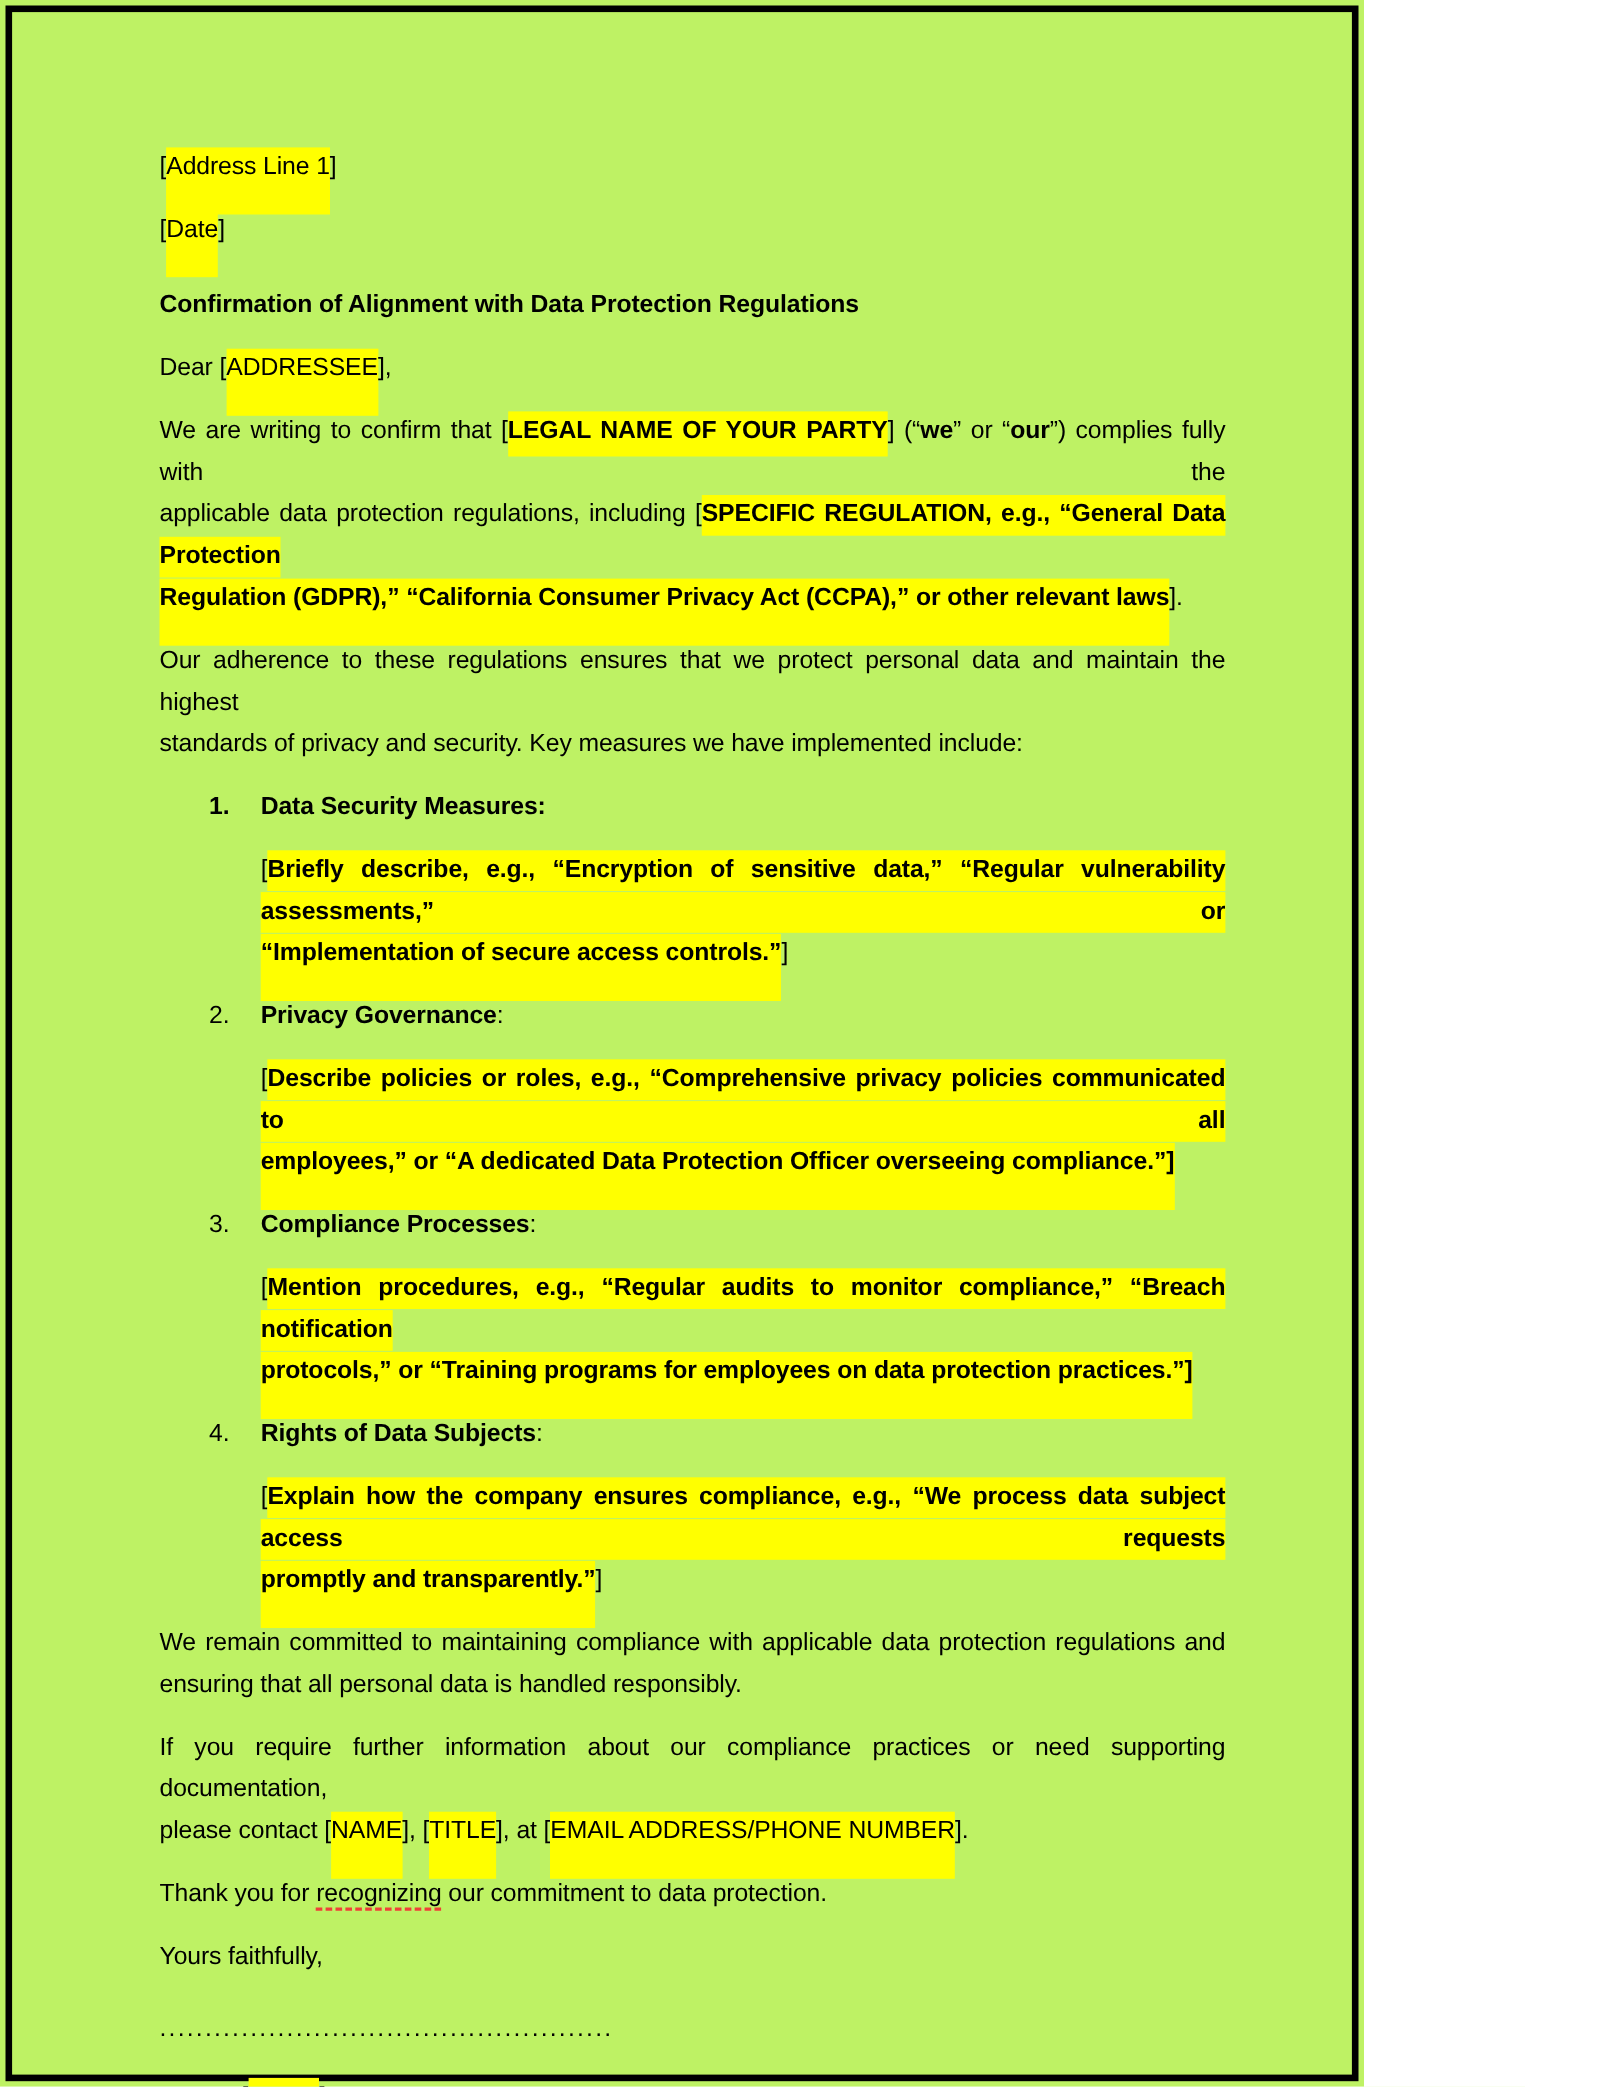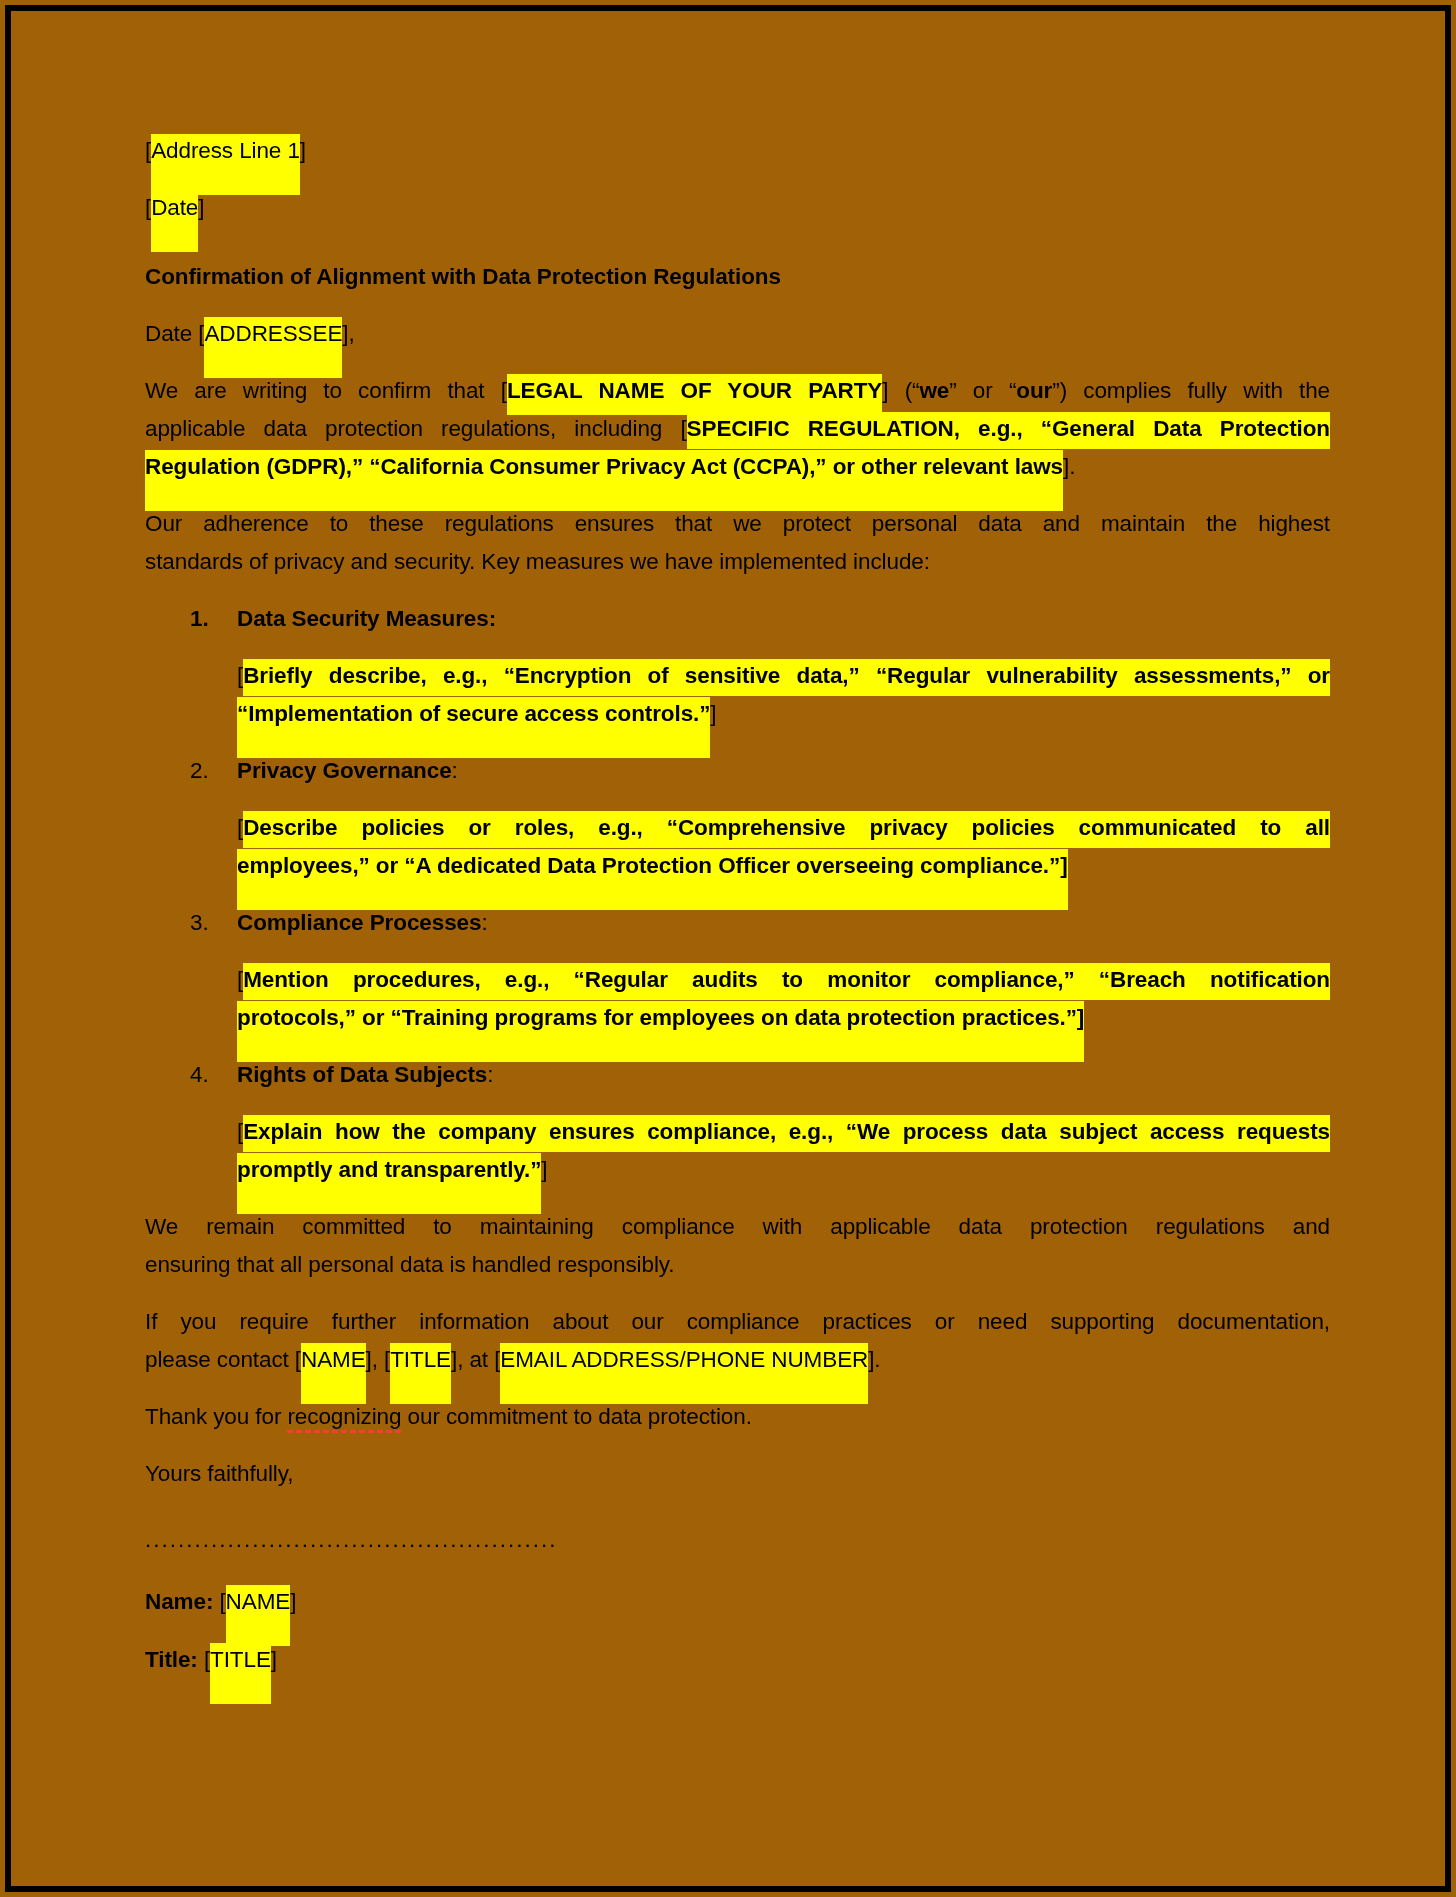--- a/index.html
+++ b/index.html
@@ -1,19 +1,19 @@
 <!DOCTYPE html>
 <html><head>
 <meta charset="utf-8">
 <style>
   html,body { margin:0; padding:0; background:#ffffff; }
   .page {
     position:relative;
-    width:1456px; height:1897px;
-    background:#a16207;
+    width:1240px; height:1897px;
+    background:#bef264;
     font-family:"Liberation Sans","DejaVu Sans",sans-serif;
     color:#000;
     overflow:hidden;
   }
   .frame {
     position:absolute; inset:5px;
     border:6px solid #000;
     pointer-events:none;
   }
   .content {
@@ -49,21 +49,21 @@
 <div class="page">
   <div class="frame"></div>
   <div class="content">
 
     <div class="p line"><span>[</span><span class="hl hl-t">Address Line 1</span><span>]</span></div>
 
     <div class="p line"><span>[</span><span class="hl hl-t">Date</span><span>]</span></div>
 
     <div class="p line subject">Confirmation of Alignment with Data Protection Regulations</div>
 
-    <div class="p line"><span>Date [</span><span class="hl hl-t">ADDRESSEE</span><span>],</span></div>
+    <div class="p line"><span>Dear [</span><span class="hl hl-t">ADDRESSEE</span><span>],</span></div>
 
     <div class="p">
       <div class="line j"><span>We are writing to confirm that [</span><span class="hl hl-m i">LEGAL NAME OF YOUR PARTY</span><span>] (“</span><span class="b">we</span><span>” or “</span><span class="b">our</span><span>”) complies fully with the</span></div>
       <div class="line j"><span>applicable data protection regulations, including [</span><span class="hl hl-c i">SPECIFIC REGULATION, e.g., “General Data Protection</span></div>
       <div class="line"><span class="hl hl-t i">Regulation (GDPR),” “California Consumer Privacy Act (CCPA),” or other relevant laws</span><span>].</span></div>
     </div>
 
     <div class="p">
       <div class="line j">Our adherence to these regulations ensures that we protect personal data and maintain the highest</div>
       <div class="line">standards of privacy and security. Key measures we have implemented include:</div>

